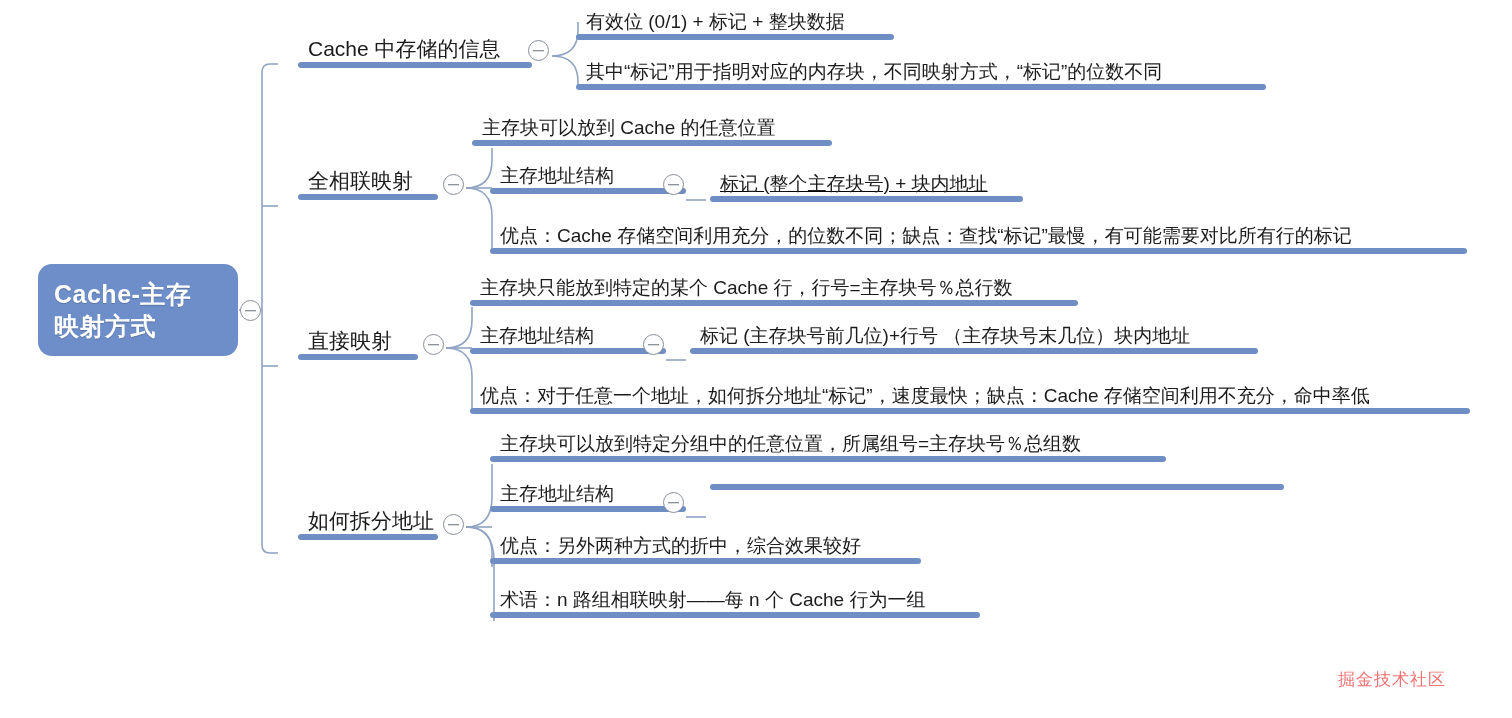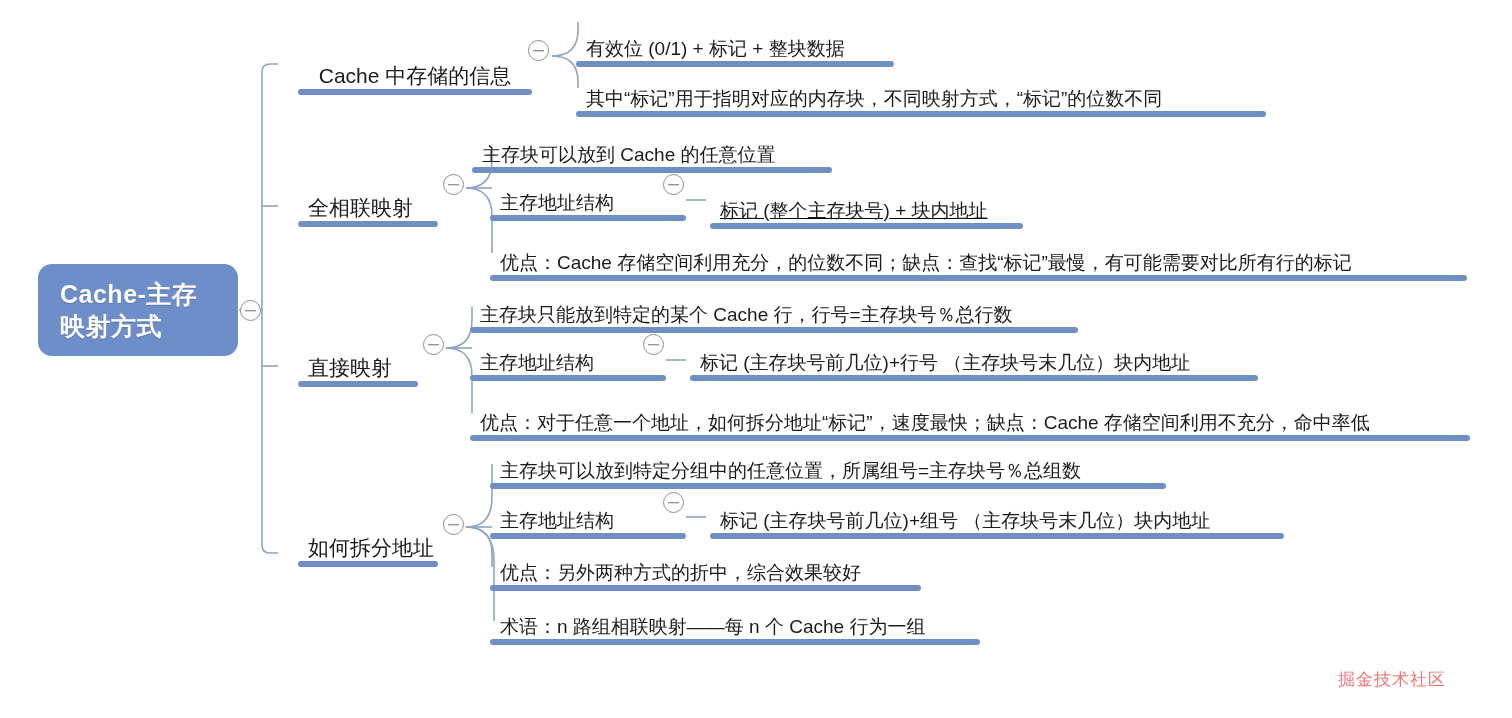--- a/index.html
+++ b/index.html
@@ -35,35 +35,34 @@
   
   .root-node {
     position: absolute;
     left: 38px;
     top: 264px;
     width: 200px;
     height: 92px;
     background: #6d8ec8;
     border-radius: 14px;
     box-sizing: border-box;
-    padding: 14px 18px 0 22px;
+    padding: 14px 18px 0 16px;
     color: #ffffff;
     font-size: 25px;
     font-weight: bold;
     line-height: 32px;
     letter-spacing: 0.5px;
     text-shadow: 0 1px 1px rgba(0,0,0,0.18);
   }
 
   
   .topic {
     position: absolute;
     box-sizing: border-box;
     white-space: nowrap;
-    margin-top: 27px;
   }
   .topic .topic-text {
     display: block;
     color: #1b1b1b;
     padding: 0 10px 2px 10px;
     line-height: 1.05;
   }
   .topic .topic-bar {
     display: block;
     height: 6px;
@@ -158,21 +157,21 @@
       <path d="M686 517 H706"></path>
     </g>
   </svg>
 
   <div class="root-node">
     <div>Cache-主存</div>
     <div>映射方式</div>
   </div>
   <div class="toggle" style="left:240px; top:300px;"></div>
 
-  <div class="topic d1" style="left:298px; top:38px; width:234px;text-align:center;">
+  <div class="topic d1" style="left:298px; top:38px; width:234px;">
     <span class="topic-text">Cache 中存储的信息</span>
     <span class="topic-bar"></span>
   </div>
   <div class="toggle" style="left:528px; top:40px;"></div>
 
   <div class="topic d2" style="left:576px; top:12px; width:318px;">
     <span class="topic-text">有效位 (0/1) + 标记 + 整块数据</span>
     <span class="topic-bar"></span>
   </div>
 
@@ -246,21 +245,20 @@
     <span class="topic-bar"></span>
   </div>
 
   <div class="topic d2" style="left:490px; top:484px; width:196px;">
     <span class="topic-text">主存地址结构</span>
     <span class="topic-bar"></span>
   </div>
   <div class="toggle" style="left:663px; top:492px;"></div>
 
   <div class="topic d3" style="left:710px; top:484px; width:574px;">
-    <span class="topic-text">标记 (主存块号前几位)+组号 （主存块号末几位）块内地址</span>
     <span class="topic-bar"></span>
   </div>
 
   <div class="topic d2" style="left:490px; top:536px; width:431px;">
     <span class="topic-text">优点：另外两种方式的折中，综合效果较好</span>
     <span class="topic-bar"></span>
   </div>
 
   <div class="topic d2" style="left:490px; top:590px; width:490px;">
     <span class="topic-text">术语：n 路组相联映射——每 n 个 Cache 行为一组</span>

